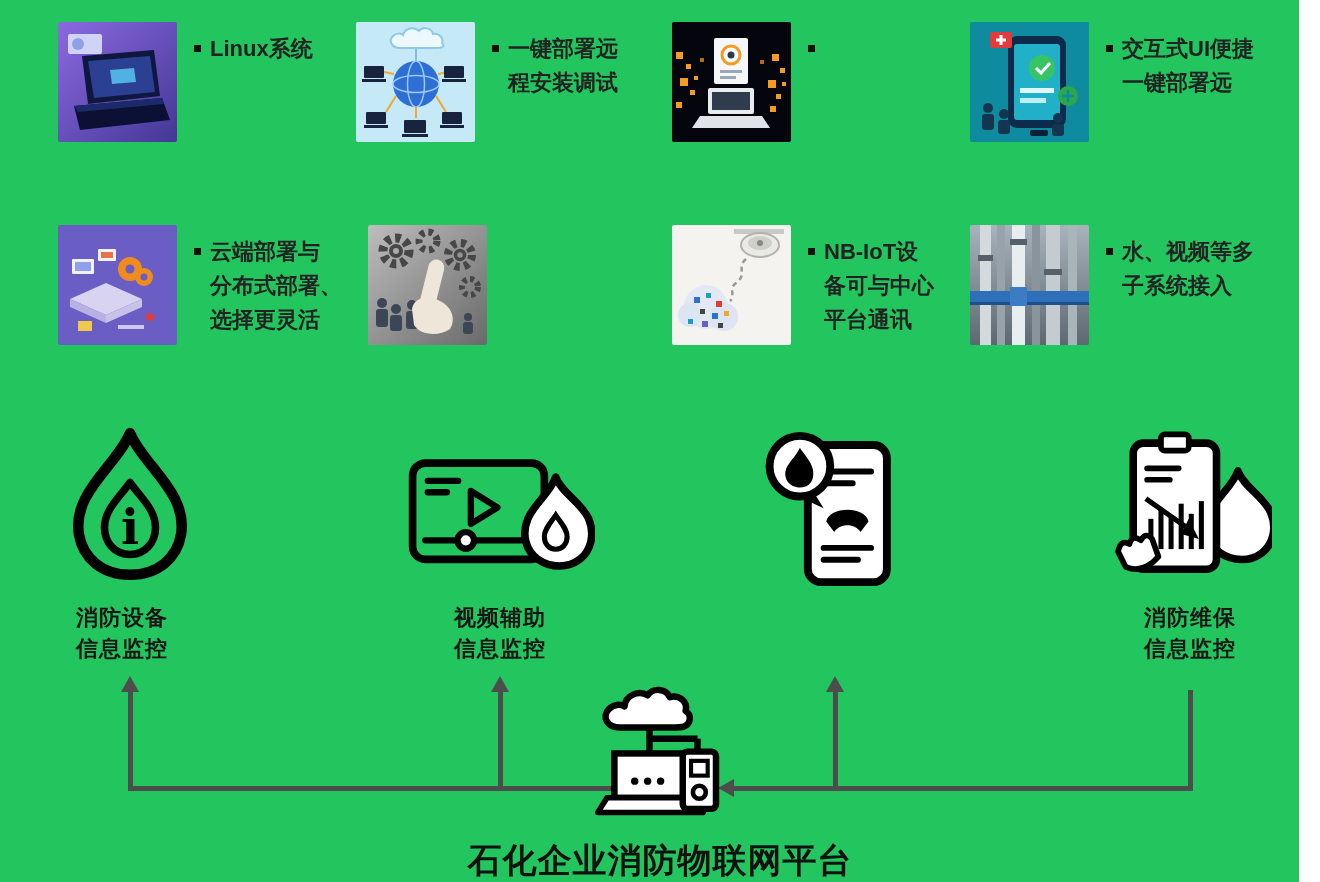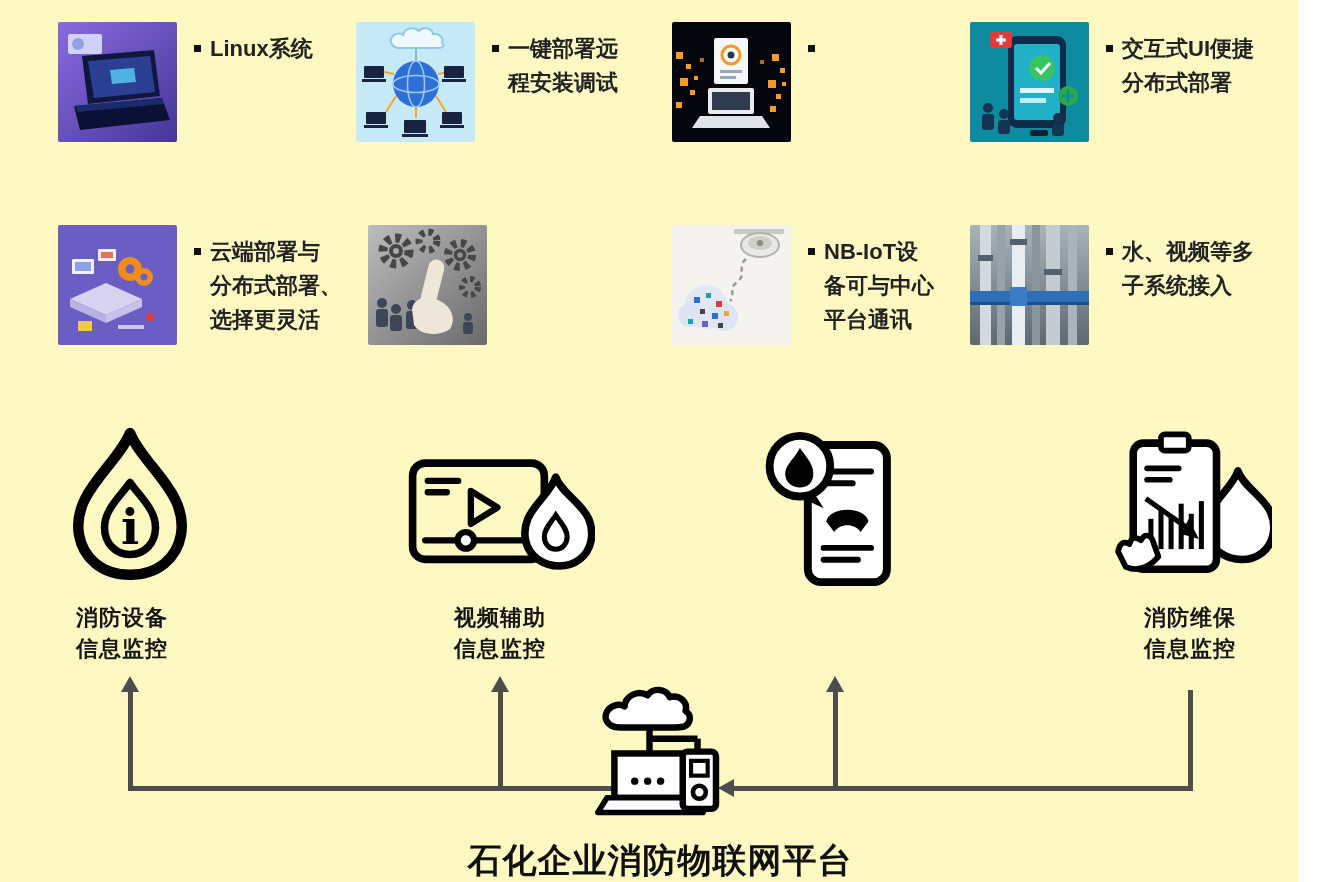--- a/index.html
+++ b/index.html
@@ -1,18 +1,18 @@
 <!DOCTYPE html>
 <html style="--arrow: #4d4d4d; --text: #1b1b1b; --background: #ffffff;"><head>
 <meta charset="utf-8">
 <style>
   * { margin:0; padding:0; box-sizing:border-box; }
   html,body { background:#fff; }
   body { font-family:"Liberation Sans","DejaVu Sans",sans-serif; color:#1b1b1b; }
-  .canvas { position:relative; width:1299px; height:882px; background:#fef9c3; overflow:hidden; }
+  .canvas { position:relative; width:1299px; height:882px; background:#22c55e; overflow:hidden; }
 
   
   .feature { position:absolute; display:flex; width:300px; }
   .f0{left:58px;top:22px} .f1{left:356px;top:22px} .f2{left:672px;top:22px} .f3{left:970px;top:22px}
   .f4{left:58px;top:225px} .f5{left:368px;top:225px} .f6{left:672px;top:225px} .f7{left:970px;top:225px}
   .thumb { width:119px; height:120px; flex:none; overflow:hidden; border-radius:2px; }
   .thumb svg { width:100%; height:100%; display:block; }
   .t-linux   { background:linear-gradient(135deg,#8a6ae0,#443795); }
   .t-deploy  { background:#c6e9f7; }
   .t-proto   { background:#05050d; }
@@ -168,21 +168,21 @@
             <rect x="28" y="98" width="12" height="14" rx="3"></rect>
           <circle cx="88" cy="96" r="5"></circle>
             <rect x="82" y="102" width="12" height="12" rx="3"></rect>
         </g>
         <rect x="60" y="108" width="18" height="6" rx="2" fill="#0a2036"></rect>
       </svg>
     </div>
     <div class="feature-text">
       <span class="bullet"></span>
       <div class="feature-label">交互式UI便捷
-分布式部署</div>
+一键部署远</div>
     </div>
   </div>
 
   <div class="feature f4">
     <div class="thumb t-cloud">
       <svg viewBox="0 0 119 120">
         <path d="M12 74 L48 58 L84 74 L48 90 Z" fill="#d8d3f0"></path>
         <path d="M12 74 L12 82 L48 98 L48 90 Z" fill="#b9b1e3"></path>
         <path d="M84 74 L84 82 L48 98 L48 90 Z" fill="#c8c1ea"></path>
         <rect x="14" y="34" width="22" height="15" rx="1" fill="#f2f0fb"></rect>

